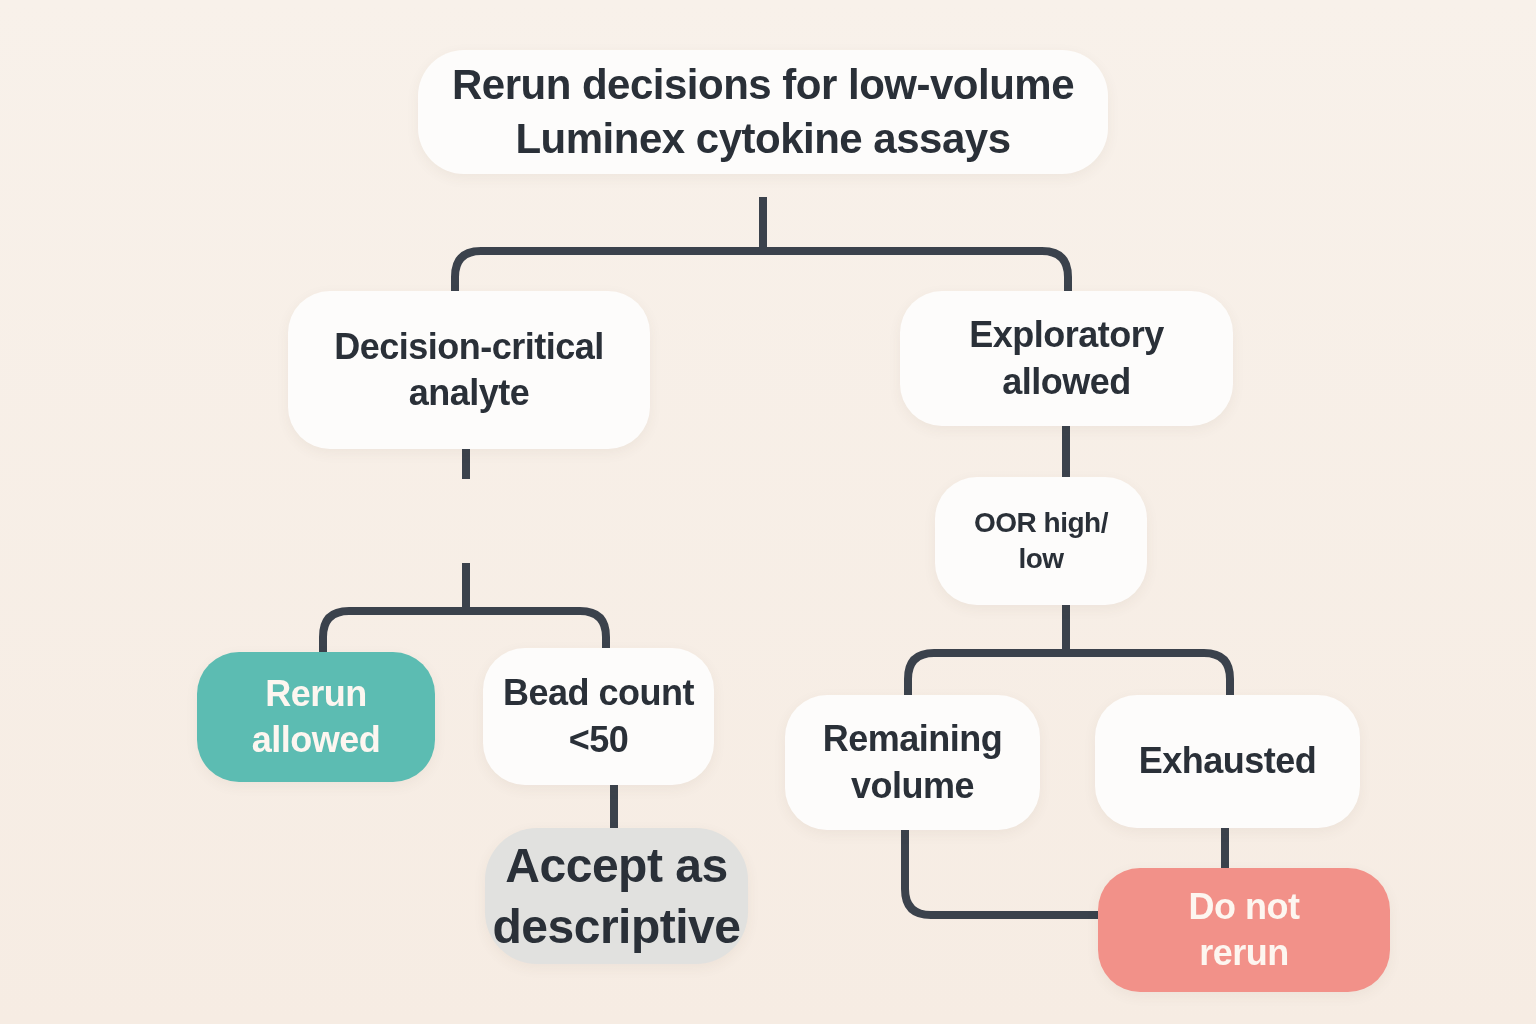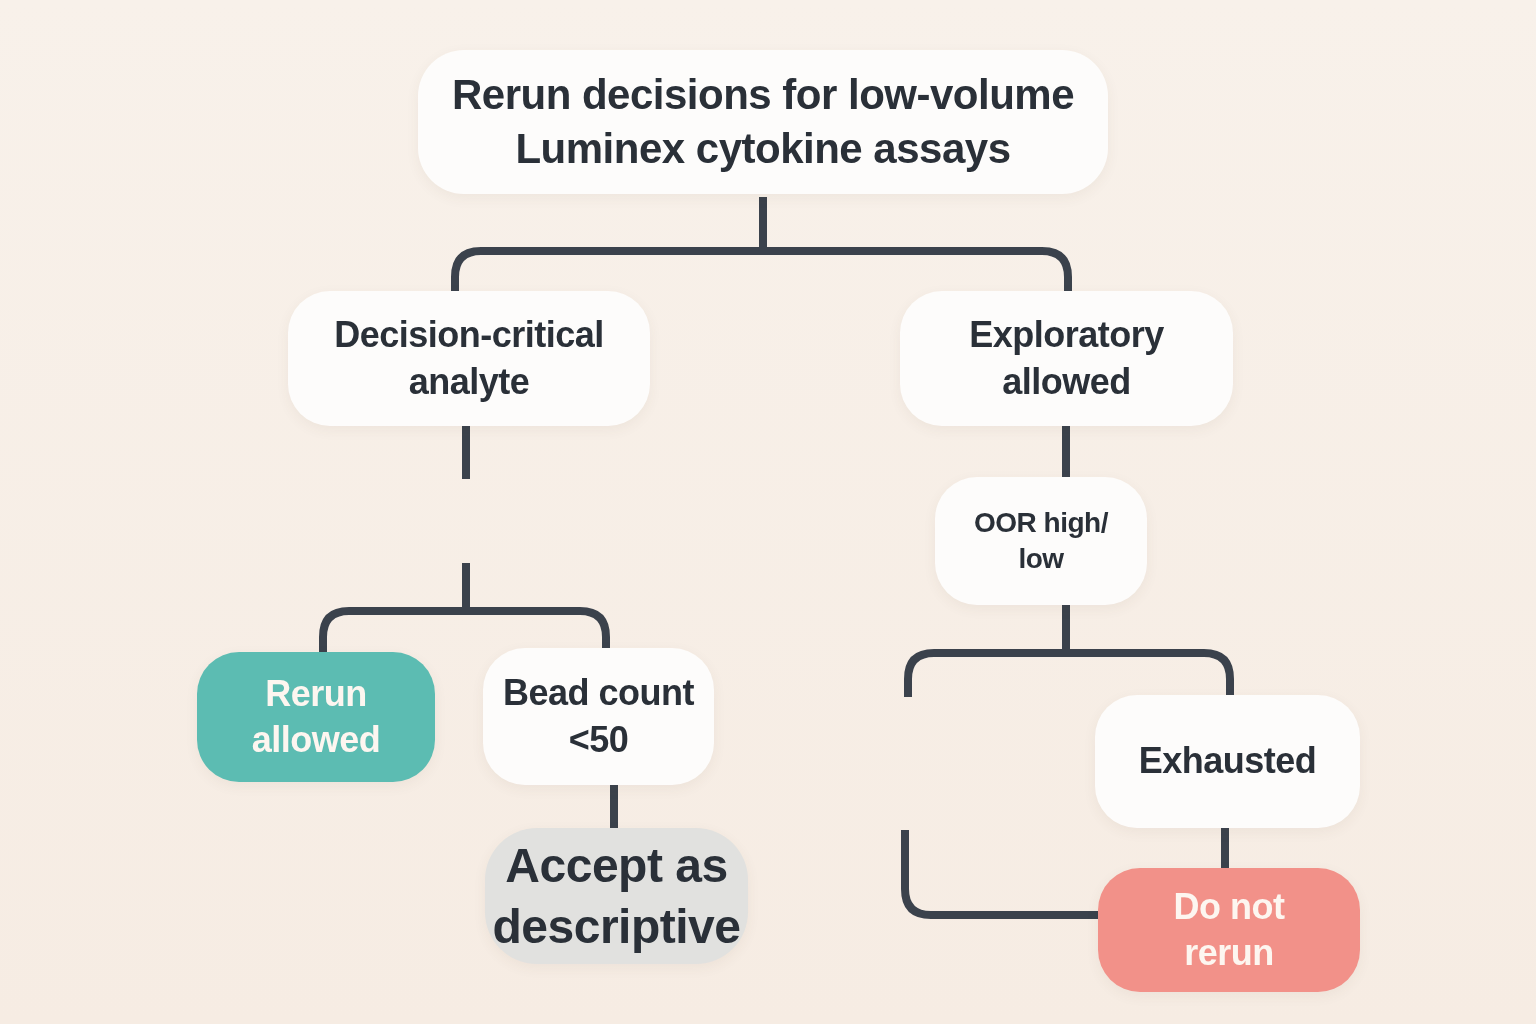--- a/index.html
+++ b/index.html
@@ -42,37 +42,37 @@
     letter-spacing: -0.5px;
   }
 
   .node-label {
     white-space: pre-line;
     line-height: 1.28;
     pointer-events: none;
   }
 
   .node--title {
-    left: 418px; top: 50px; width: 690px; height: 144px;
+    left: 418px; top: 50px; width: 690px; height: 124px;
     font-size: 42px;
     border-radius: 46px;
   }
 
-  .node--decision   { left: 288px;  top: 291px; width: 362px; height: 135px; font-size: 36px; }
+  .node--decision   { left: 288px;  top: 291px; width: 362px; height: 158px; font-size: 36px; }
   .node--explor     { left: 900px;  top: 291px; width: 333px; height: 135px; font-size: 36px; }
   .node--qcfail     { left: 345px;  top: 477px; width: 244px; height: 87px;  font-size: 36px; border-radius: 44px; }
   .node--oor        { left: 935px;  top: 477px; width: 212px; height: 128px; font-size: 28px; }
   .node--rerun      { left: 197px;  top: 652px; width: 238px; height: 130px; font-size: 36px;
                       background: var(--teal); color: var(--light-text); }
   .node--bead       { left: 483px;  top: 648px; width: 231px; height: 137px; font-size: 36px; }
   .node--remaining  { left: 785px;  top: 695px; width: 255px; height: 135px; font-size: 36px; }
   .node--exhausted  { left: 1095px; top: 695px; width: 265px; height: 133px; font-size: 36px; text-align: right; }
   .node--accept     { left: 485px;  top: 828px; width: 263px; height: 136px; font-size: 48px;
                       background: var(--gray); border-radius: 52px; align-items: center; }
-  .node--donot      { left: 1098px; top: 868px; width: 262px; height: 124px; font-size: 36px;
+  .node--donot      { left: 1098px; top: 868px; width: 292px; height: 124px; font-size: 36px;
                       background: var(--salmon); color: var(--light-text); }
 </style>
 </head>
 <body>
 
 <div class="canvas">
 
   <svg class="connectors" viewBox="0 0 1536 1024" xmlns="http://www.w3.org/2000/svg">
     <path d="M763,197 L763,251"></path>
     <path d="M455,293 L455,277 Q455,251 481,251 L1042,251 Q1068,251 1068,277 L1068,293"></path>
@@ -111,20 +111,24 @@
   <div class="node node--rerun">
     <span class="node-label">Rerun
 allowed</span>
   </div>
 
   <div class="node node--bead">
     <span class="node-label">Bead count
 &lt;50</span>
   </div>
 
+  <div class="node node--remaining">
+    <span class="node-label">Remaining
+volume</span>
+  </div>
 
   <div class="node node--exhausted">
     <span class="node-label">Exhausted</span>
   </div>
 
   <div class="node node--accept">
     <span class="node-label">Accept as
 descriptive</span>
   </div>
 

